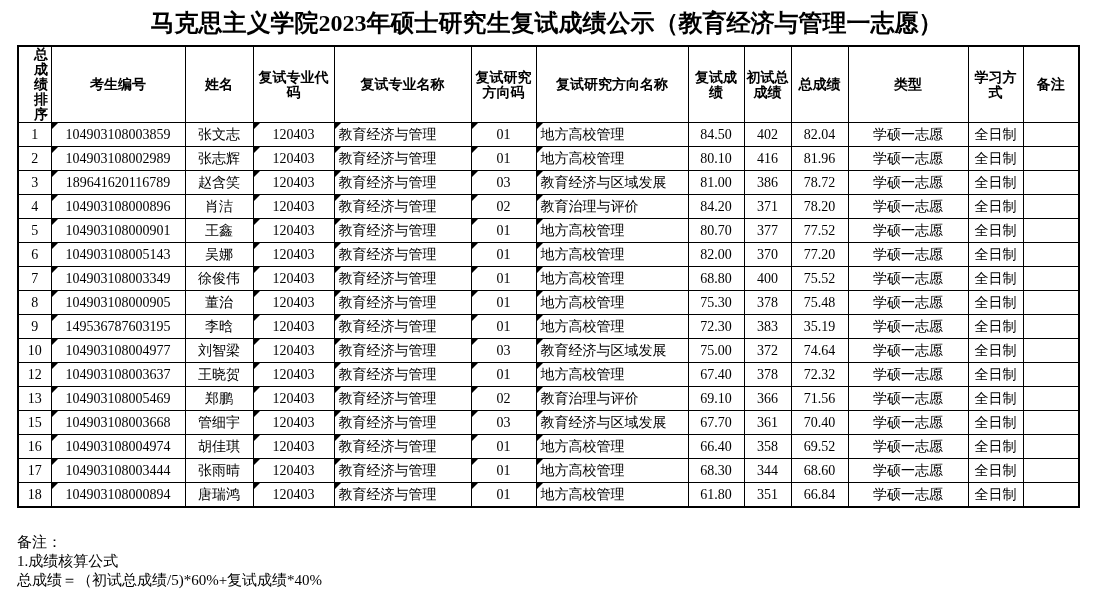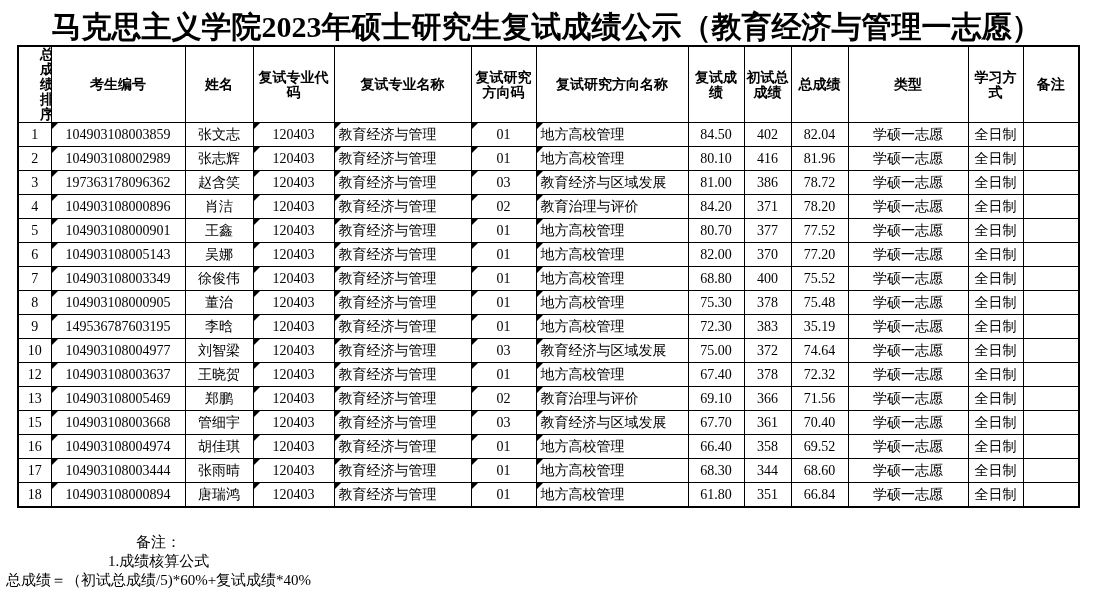--- a/index.html
+++ b/index.html
@@ -14,21 +14,21 @@
     overflow: hidden;
     color: #000000;
     font-family: "Liberation Serif", "DejaVu Serif", serif;
   }
   .page-title {
     position: absolute;
     top: 7px;
     left: 0;
     width: 1093px;
     text-align: center;
-    font-size: 30px;
+    font-size: 24px;
     font-weight: bold;
     white-space: nowrap;
   }
   table.results {
     position: absolute;
     top: 45px;
     left: 17px;
     width: 1061px;
     table-layout: fixed;
     border-collapse: collapse;
@@ -42,21 +42,21 @@
     vertical-align: middle;
     overflow: hidden;
     position: relative;
     word-break: break-all;
   }
   th {
     font-weight: bold;
     height: 47px;
     line-height: 15px;
   }
-  th.col-rank { text-align: left; padding-left: 21px; }
+  th.col-rank { text-align: left; padding-left: 15px; }
   td {
     height: 23px;
     line-height: 16px;
     white-space: nowrap;
   }
   td.left {
     text-align: left;
     padding-left: 4px;
   }
   
@@ -66,24 +66,23 @@
     top: 0;
     left: 0;
     width: 0;
     height: 0;
     border-top: 6px solid #000000;
     border-right: 6px solid transparent;
   }
   .notes {
     position: absolute;
     top: 533px;
-    left: 6px;
+    left: 17px;
     font-size: 15px;
     line-height: 19px;
-    text-align: center;
   }
 </style>
 </head>
 <body>
 
 <div class="page-title">马克思主义学院2023年硕士研究生复试成绩公示（教育经济与管理一志愿）</div>
 
 <table class="results">
   <colgroup>
     <col style="width:33px">
@@ -143,21 +142,21 @@
         <td class="flag left">地方高校管理</td>
         <td>80.10</td>
         <td>416</td>
         <td>81.96</td>
         <td>学硕一志愿</td>
         <td>全日制</td>
         <td></td>
       </tr>
       <tr>
         <td>3</td>
-        <td class="flag">197363178096362</td>
+        <td class="flag">189641620116789</td>
         <td>赵含笑</td>
         <td class="flag">120403</td>
         <td class="flag left">教育经济与管理</td>
         <td class="flag">03</td>
         <td class="flag left">教育经济与区域发展</td>
         <td>81.00</td>
         <td>386</td>
         <td>78.72</td>
         <td>学硕一志愿</td>
         <td>全日制</td>

